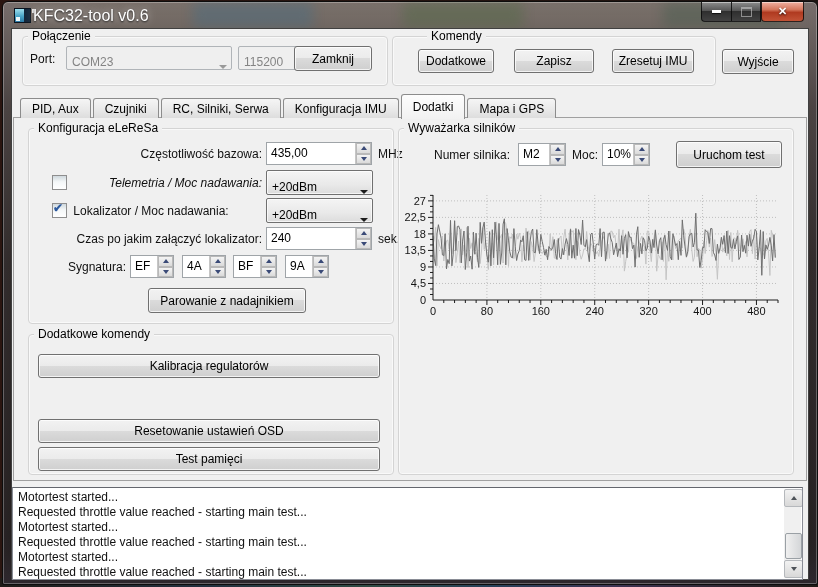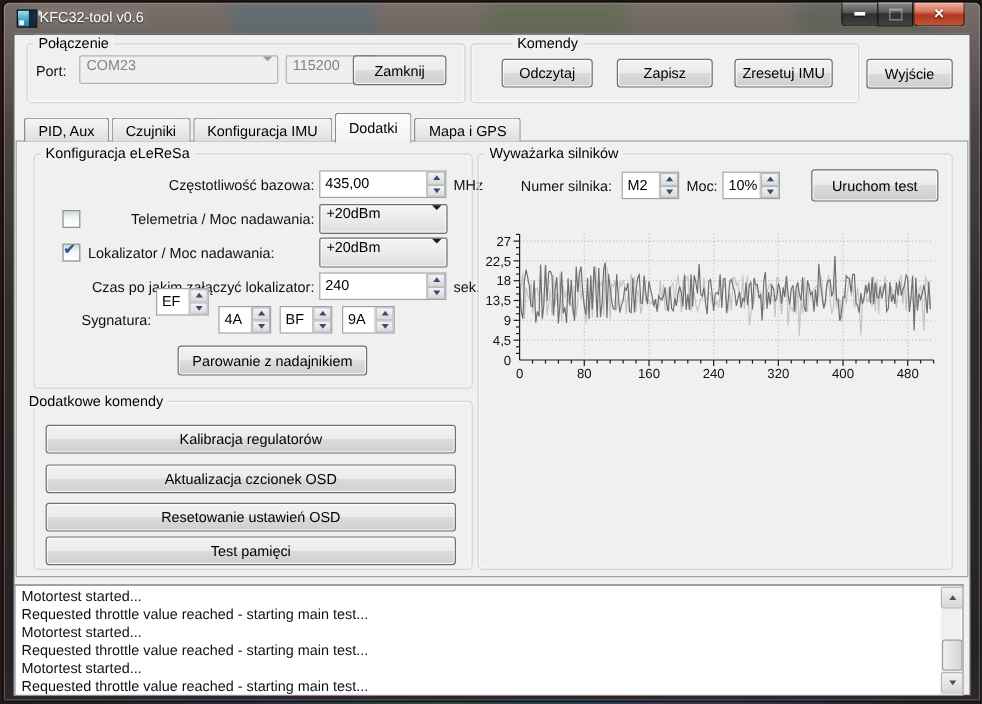--- a/index.html
+++ b/index.html
@@ -8,21 +8,21 @@
     background:linear-gradient(90deg,#2a1510 0%,#241410 55%,#1c1412 100%);}
   .desktop-strip{position:absolute;left:0;bottom:0;width:100%;height:9px;
     background:linear-gradient(90deg,#1f1b18 0%,#22303f 25%,#2f4a43 45%,#274059 60%,#3d3352 75%,#201a16 100%);}
   
   .win{position:absolute;left:2px;top:1px;width:814px;height:582px;
     border:1px solid #0d0d0d;border-radius:6px 6px 2px 2px;
     background:linear-gradient(180deg,#7b726c 0%,#4a433f 18%,#2e2926 45%,#201c1a 100%);
     box-shadow:inset 0 0 0 1px rgba(255,255,255,.28), inset 0 -18px 30px rgba(90,80,110,.25);}
   .titlebar{position:absolute;left:0;top:0;width:100%;height:26px;border-radius:6px 6px 0 0;overflow:hidden;}
   .titlebar .blob{position:absolute;top:0;width:120px;height:26px;filter:blur(6px);opacity:.35;}
-  .title-text{position:absolute;left:30px;top:5px;color:#fff;font-size:12px;
+  .title-text{position:absolute;left:30px;top:5px;color:#fff;font-size:16px;
     text-shadow:0 0 8px rgba(255,255,255,.55),0 1px 2px rgba(0,0,0,.9);white-space:nowrap;}
   .app-icon{position:absolute;left:11px;top:6px;width:15px;height:13px;background:#14283c;border:1px solid #0a141f;}
   .app-icon .glass{position:absolute;left:0;top:0;width:9px;height:13px;
     background:linear-gradient(180deg,#9fe0ee 0%,#4aa6c8 55%,#2c7aa6 100%);}
   .app-icon .pix{position:absolute;left:1px;bottom:1px;width:4px;height:4px;background:#eef8fb;}
   .app-icon .mark{position:absolute;right:-4px;top:0;width:2px;height:4px;background:#e8e8e8;}
   .caption-buttons{position:absolute;right:13px;top:0;display:flex;}
   .cap{height:19px;border:1px solid rgba(10,10,10,.85);border-top:none;border-radius:0 0 4px 4px;
     display:flex;align-items:center;justify-content:center;margin-left:0;
     background:linear-gradient(180deg,#8d8d8d 0%,#565656 45%,#2f2f2f 50%,#424242 100%);
@@ -39,21 +39,21 @@
   .abs{position:absolute;}
   .lbl{position:absolute;white-space:nowrap;color:#101010;}
   .grp{position:absolute;border:1px solid #d4d4d4;border-radius:4px;box-shadow:inset 0 0 0 1px rgba(255,255,255,.6);}
   .grp-title{position:absolute;background:#f0f0f0;padding:0 4px;white-space:nowrap;color:#000000;}
   .btn{position:absolute;border:1px solid #707070;border-radius:3px;color:#000;
     background:linear-gradient(180deg,#f2f2f2 0%,#ebebeb 49%,#dbdbdb 50%,#cfcfcf 100%);
     box-shadow:inset 0 0 0 1px rgba(255,255,255,.75);
     display:flex;align-items:center;justify-content:center;white-space:nowrap;cursor:default;}
   .combo{position:absolute;border:1px solid #707070;border-radius:2px;
     background:linear-gradient(180deg,#f4f4f4 0%,#e9e9e9 60%,#dcdcdc 100%);
-    display:flex;align-items:flex-start;box-shadow:inset 0 0 0 1px rgba(255,255,255,.7);}
+    display:flex;align-items:flex-end;box-shadow:inset 0 0 0 1px rgba(255,255,255,.7);}
   .combo .cval{flex:1;padding-left:5px;white-space:nowrap;overflow:hidden;}
   .combo .carr{width:16px;display:flex;align-items:center;justify-content:center;}
   .tri-dn{width:0;height:0;border-left:4px solid transparent;border-right:4px solid transparent;border-top:4px solid #1c1c1c;}
   .combo.disabled{background:#efefef;border-color:#b0b4b8;box-shadow:none;}
   .combo.disabled .cval{color:#848484;}
   .combo.disabled .tri-dn{border-top-color:#9a9a9a;}
   .spin{position:absolute;border:1px solid #9fa4a8;background:#fff;display:flex;}
   .spin .spin-val{flex:1;padding:3px 0 0 4px;white-space:nowrap;}
   .spin .spin-btns{width:15px;display:flex;flex-direction:column;border-left:1px solid #c6c6c6;}
   .spin-b{flex:1;display:flex;align-items:center;justify-content:center;
@@ -132,33 +132,36 @@
   <div class="combo disabled" style="left:238px;top:46px;width:76px;height:22px;">
     <span class="cval">115200</span>
     <span class="carr">
         <i class="tri-dn"></i>
       </span>
   </div>
   <div class="btn" style="left:294px;top:46px;width:76px;height:23px;">Zamknij</div>
 
   <div class="grp" style="left:392px;top:36px;width:322px;height:48px;"></div>
   <div class="grp-title" style="left:398px;top:29px;margin-left:29px;">Komendy</div>
-  <div class="btn" style="left:418px;top:49px;width:74px;height:22px;">Odczytaj</div>
+  <div class="btn" style="left:418px;top:49px;width:74px;height:22px;">Dodatkowe</div>
   <div class="btn" style="left:514px;top:49px;width:78px;height:22px;">Zapisz</div>
   <div class="btn" style="left:612px;top:49px;width:80px;height:22px;">Zresetuj IMU</div>
   <div class="btn" style="left:722px;top:49px;width:70px;height:23px;">Wyjście</div>
 
   <div class="tabstrip">
     <div class="tab">
         <span>PID, Aux</span>
       </div>
     <div class="tab">
         <span>Czujniki</span>
       </div>
     <div class="tab">
+        <span>RC, Silniki, Serwa</span>
+      </div>
+    <div class="tab">
         <span>Konfiguracja IMU</span>
       </div>
     <div class="tab active">
         <span>Dodatki</span>
       </div>
     <div class="tab">
         <span>Mapa i GPS</span>
       </div>
   </div>
   <div class="tabpage"></div>
@@ -174,21 +177,21 @@
           <i class="tri-up-s"></i>
         </span>
       <span class="spin-b">
           <i class="tri-dn-s"></i>
         </span>
     </span>
   </div>
   <div class="lbl" style="left:378px;top:147px;z-index:3;">MHz</div>
 
   <div class="chk" style="left:52px;top:175px;z-index:3;"></div>
-  <div class="lbl" style="left:40px;top:176px;width:222px;text-align:right;z-index:3;">Telemetria / Moc nadawania:</div>
+  <div class="lbl" style="left:40px;top:176px;width:222px;text-align:right;z-index:3;font-style:italic;">Telemetria / Moc nadawania:</div>
   <div class="combo" style="left:266px;top:170px;width:105px;height:23px;z-index:3;">
     <span class="cval">+20dBm</span>
     <span class="carr">
         <i class="tri-dn"></i>
       </span>
   </div>
 
   <div class="chk checked" style="left:52px;top:203px;z-index:3;">
       <span class="tick">✔</span>
     </div>
@@ -208,21 +211,21 @@
           <i class="tri-up-s"></i>
         </span>
       <span class="spin-b">
           <i class="tri-dn-s"></i>
         </span>
     </span>
   </div>
   <div class="lbl" style="left:378px;top:232px;z-index:3;">sek.</div>
 
   <div class="lbl" style="left:40px;top:260px;width:86px;text-align:right;z-index:3;">Sygnatura:</div>
-  <div class="spin" style="left:130px;top:240px;width:42px;height:21px;z-index:3;">
+  <div class="spin" style="left:130px;top:255px;width:42px;height:21px;z-index:3;">
     <span class="spin-val">EF</span>
     <span class="spin-btns">
       <span class="spin-b">
           <i class="tri-up-s"></i>
         </span>
       <span class="spin-b">
           <i class="tri-dn-s"></i>
         </span>
     </span>
   </div>
@@ -256,23 +259,22 @@
         </span>
       <span class="spin-b">
           <i class="tri-dn-s"></i>
         </span>
     </span>
   </div>
 
   <div class="btn" style="left:148px;top:288px;width:156px;height:23px;z-index:3;">Parowanie z nadajnikiem</div>
 
   <div class="grp" style="left:28px;top:334px;width:364px;height:139px;z-index:3;"></div>
-  <div class="grp-title" style="left:20px;top:327px;z-index:3;">Dodatkowe komendy</div>
+  <div class="grp-title" style="left:34px;top:327px;z-index:3;">Dodatkowe komendy</div>
   <div class="btn" style="left:38px;top:354px;width:340px;height:22px;z-index:3;">Kalibracja regulatorów</div>
-  <div class="btn" style="left:38px;top:387px;width:340px;height:22px;z-index:3;">Aktualizacja czcionek OSD</div>
   <div class="btn" style="left:38px;top:419px;width:340px;height:22px;z-index:3;">Resetowanie ustawień OSD</div>
   <div class="btn" style="left:38px;top:447px;width:340px;height:22px;z-index:3;">Test pamięci</div>
 
   <div class="grp" style="left:398px;top:128px;width:394px;height:345px;z-index:3;"></div>
   <div class="grp-title" style="left:404px;top:121px;z-index:3;">Wyważarka silników</div>
 
   <div class="lbl" style="left:434px;top:148px;z-index:3;">Numer silnika:</div>
   <div class="spin" style="left:518px;top:143px;width:46px;height:21px;z-index:3;">
     <span class="spin-val">M2</span>
     <span class="spin-btns">

